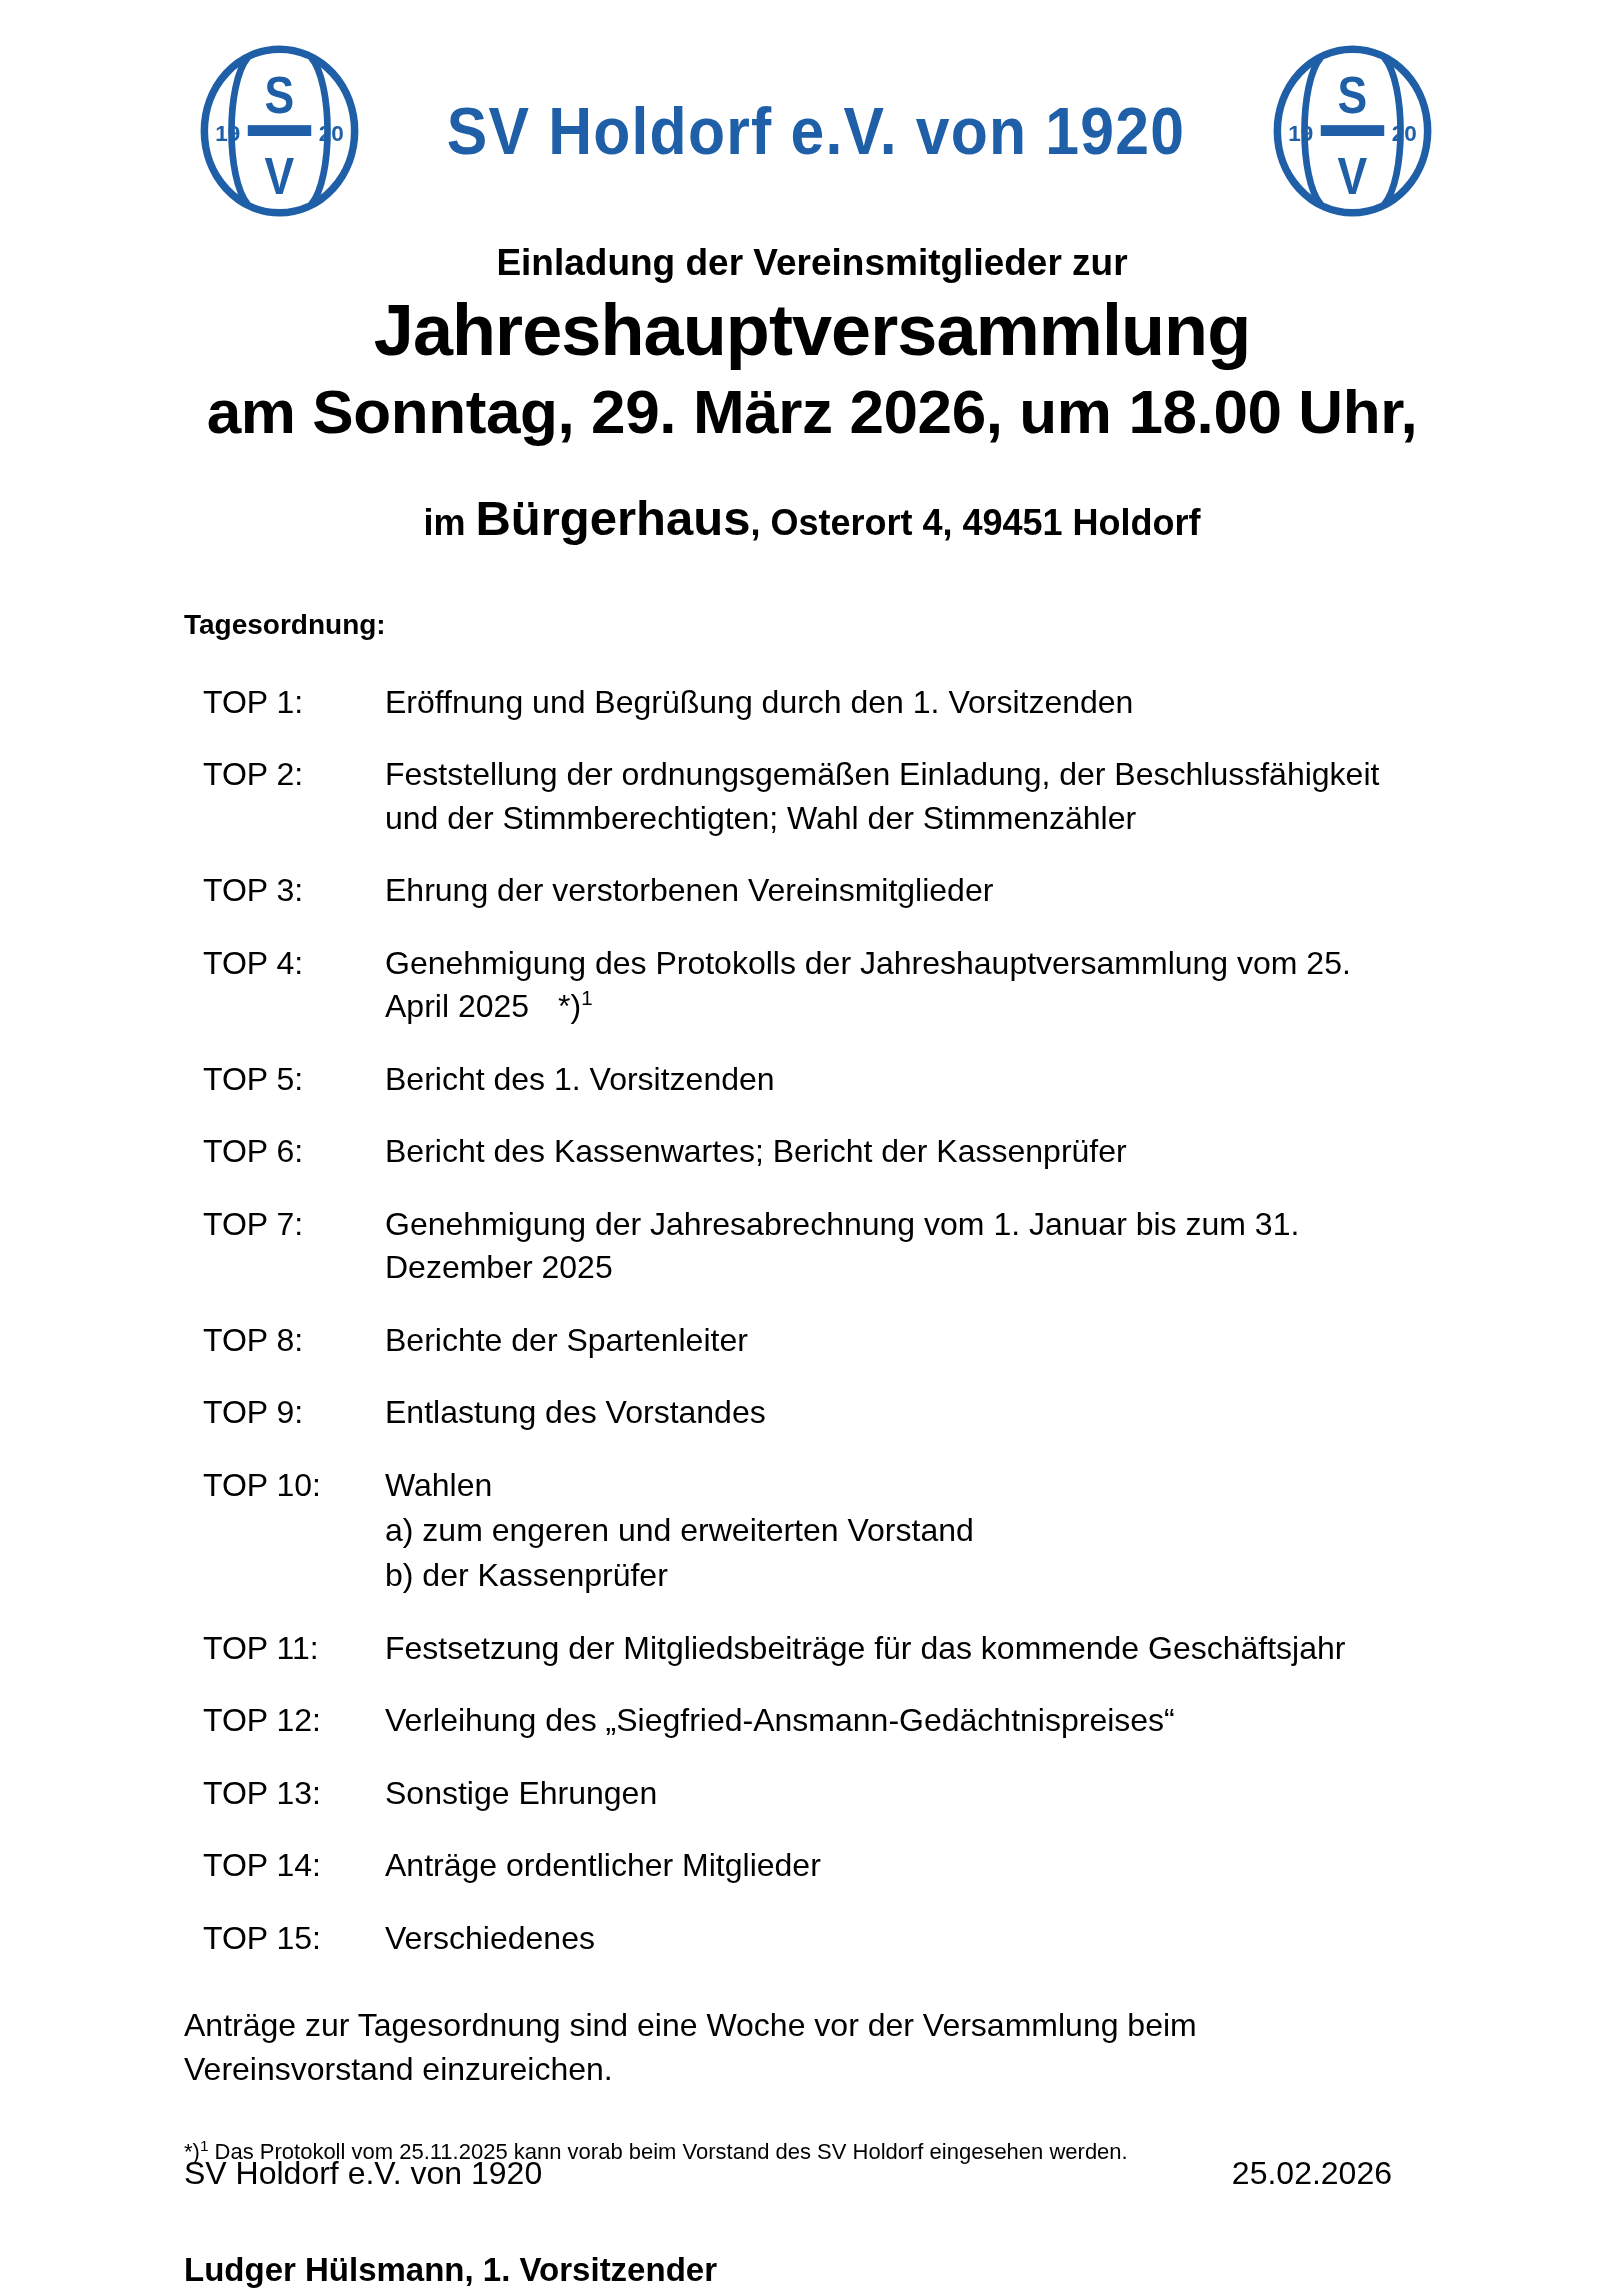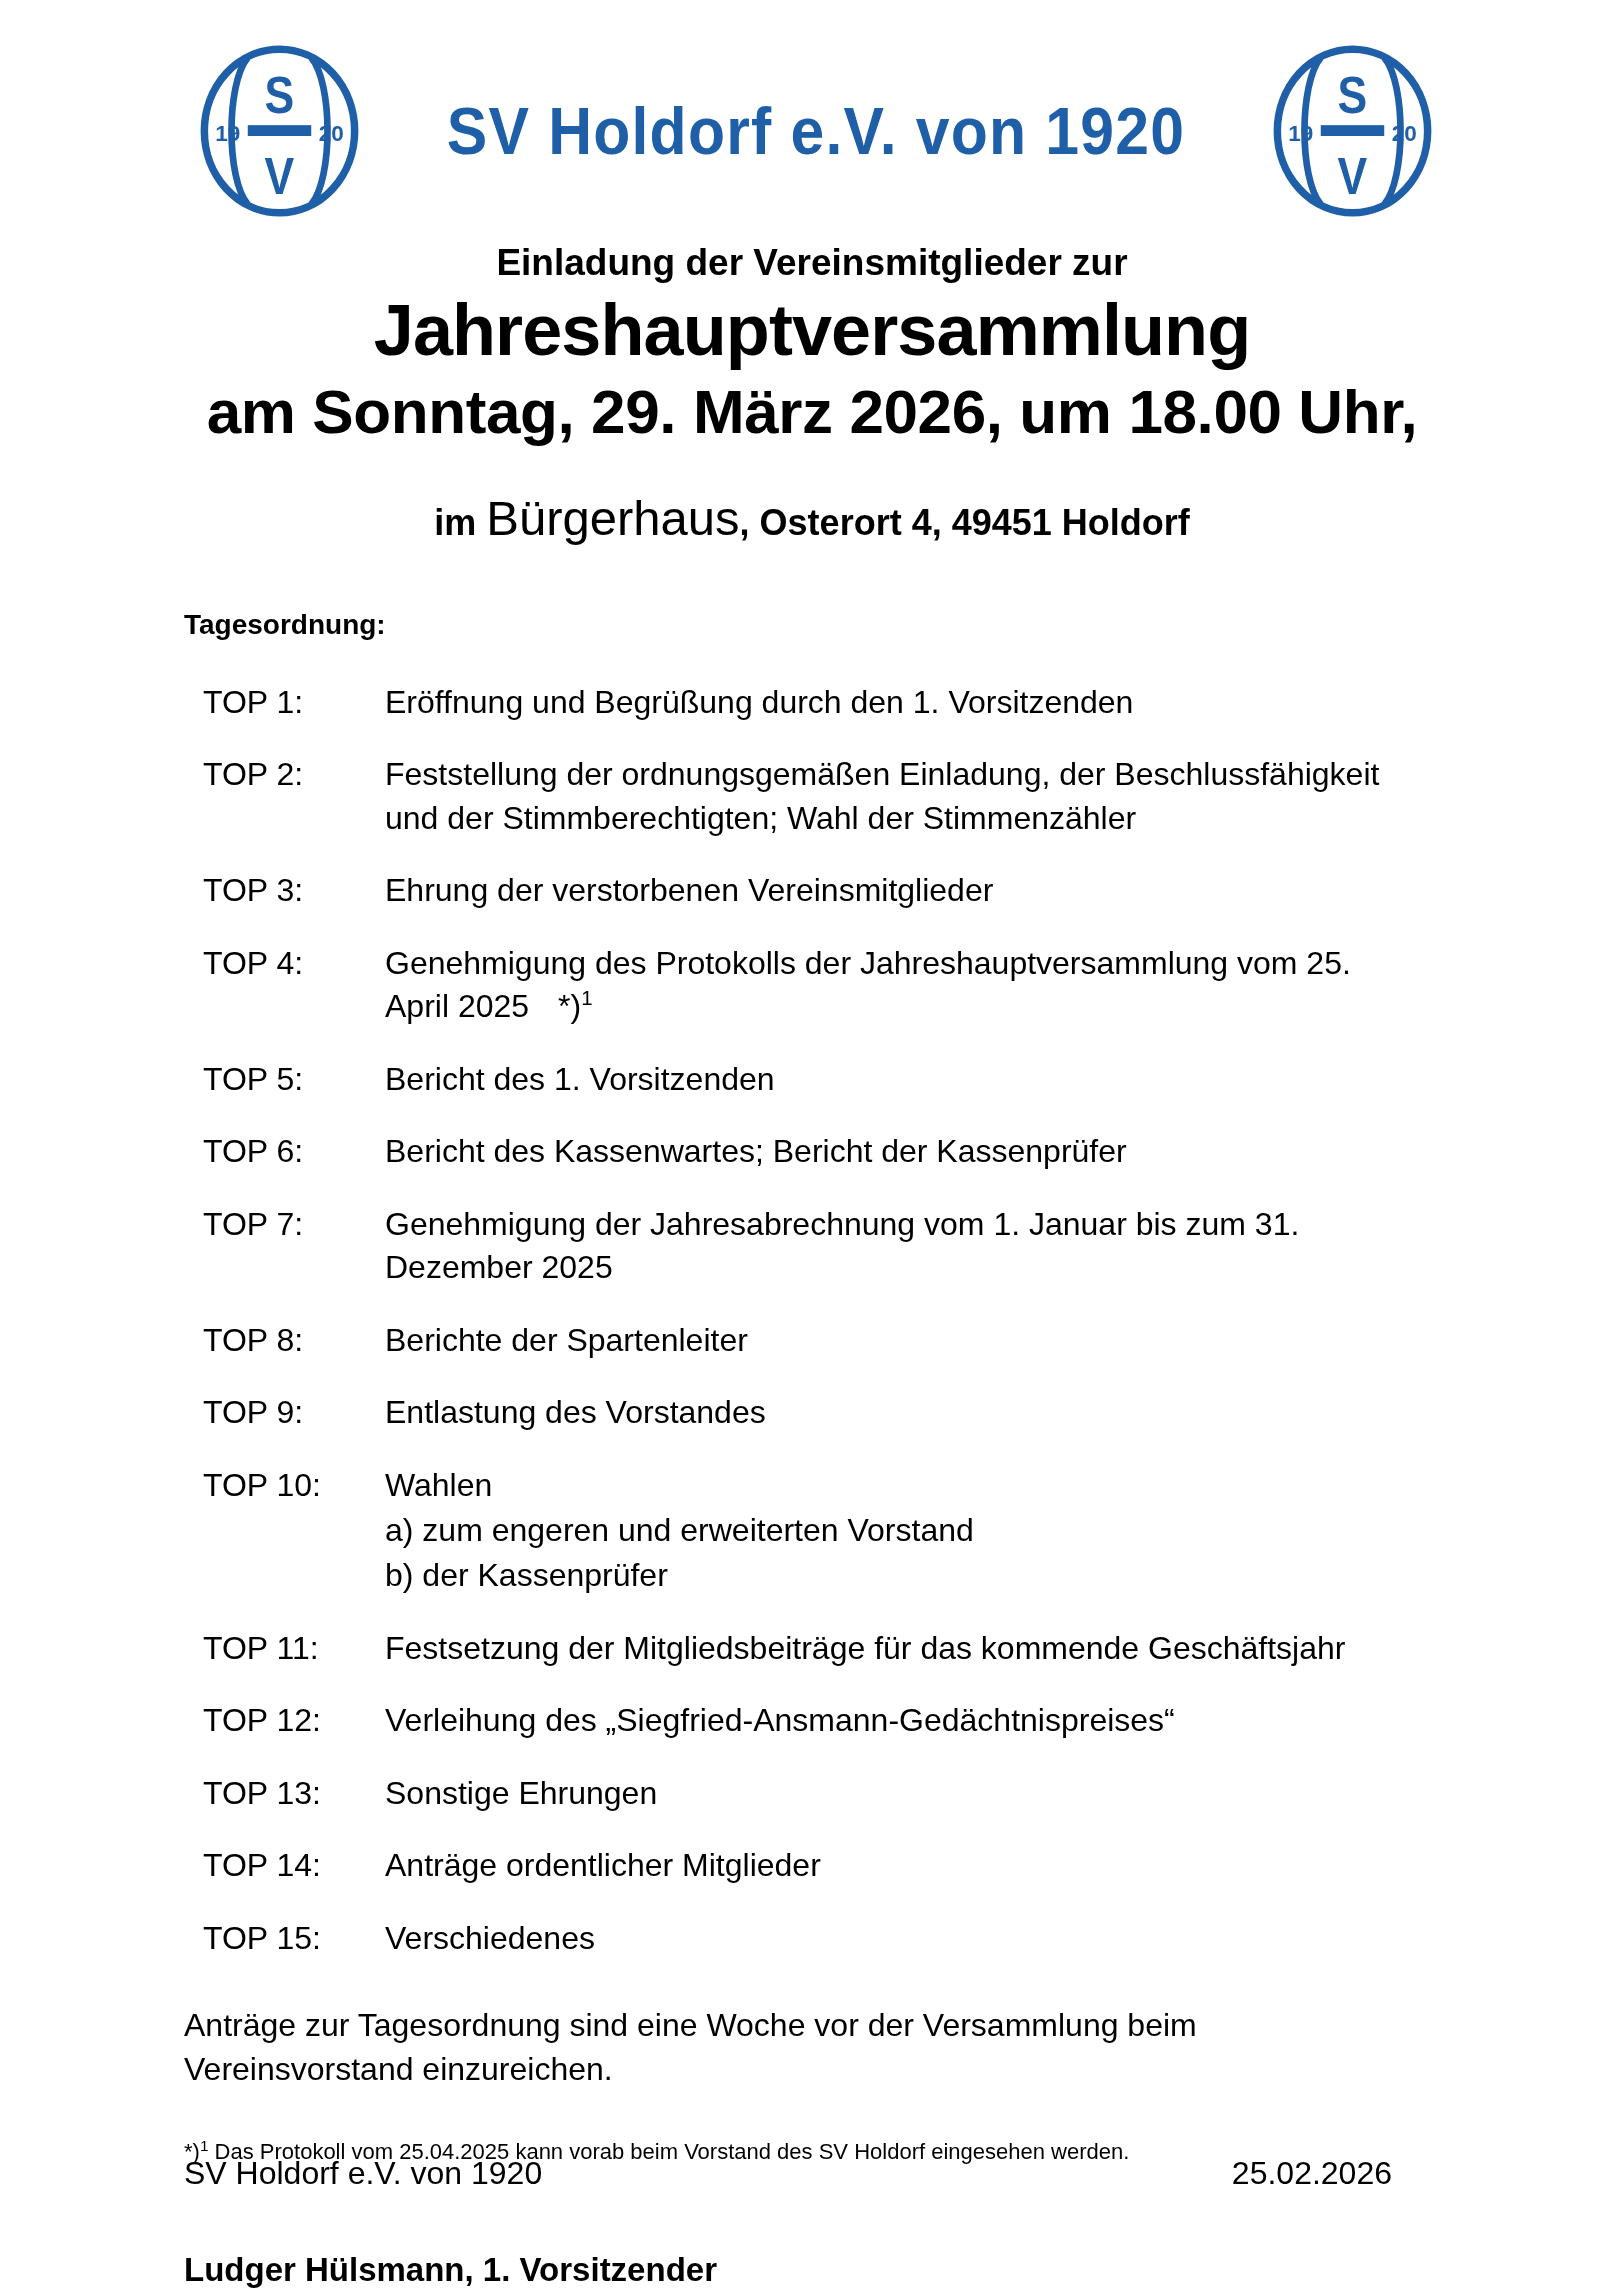--- a/index.html
+++ b/index.html
@@ -83,21 +83,21 @@
     letter-spacing: -0.4px;
   }
   .venue-line {
     font-size: 36px;
     font-weight: 700;
     line-height: 1.15;
     margin: 43px 0 0 0;
   }
   .venue-line .venue-big {
     font-size: 49px;
-    font-weight: 400;
+    font-weight: 700;
   }
 
   
   .content {
     position: absolute;
     top: 608px;
     left: 184px;
     width: 1208px;
   }
   .agenda-heading {
@@ -317,16 +317,16 @@
 
     <div class="sign-row">
       <span>SV Holdorf e.V. von 1920</span>
       <span>25.02.2026</span>
     </div>
 
     <p class="sign-name">Ludger Hülsmann, 1. Vorsitzender</p>
 
   </section>
 
-  <p class="footnote"><span>*)</span><span class="fn-sup">1</span><span> Das Protokoll vom 25.04.2025 kann vorab beim Vorstand des SV Holdorf eingesehen werden.</span></p>
+  <p class="footnote"><span>*)</span><span class="fn-sup">1</span><span> Das Protokoll vom 25.11.2025 kann vorab beim Vorstand des SV Holdorf eingesehen werden.</span></p>
 
 </div>
 
 
 </body></html>

